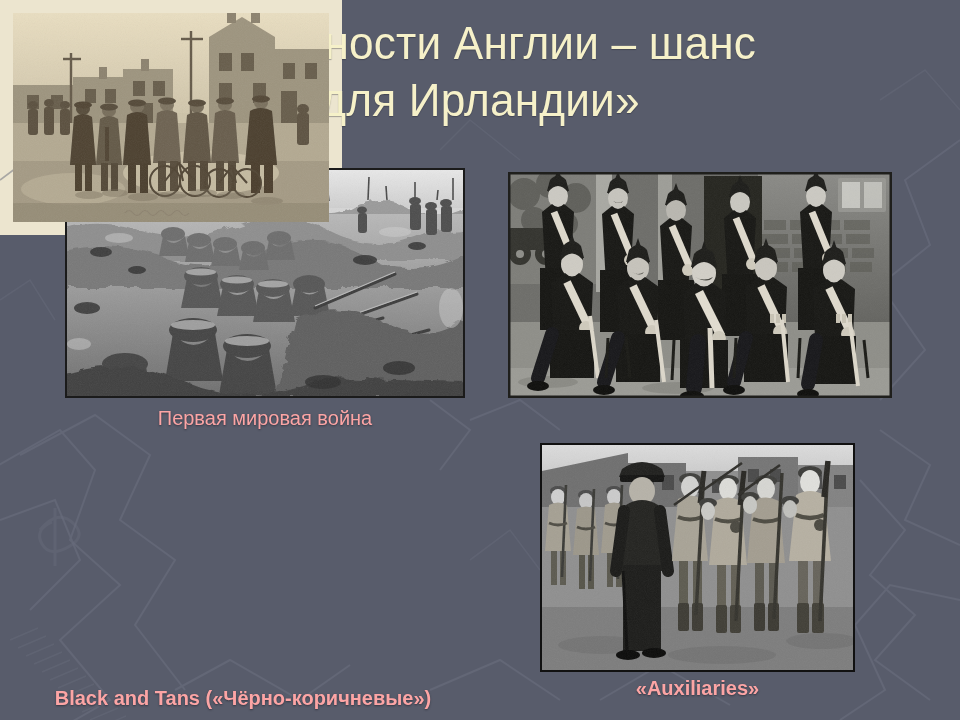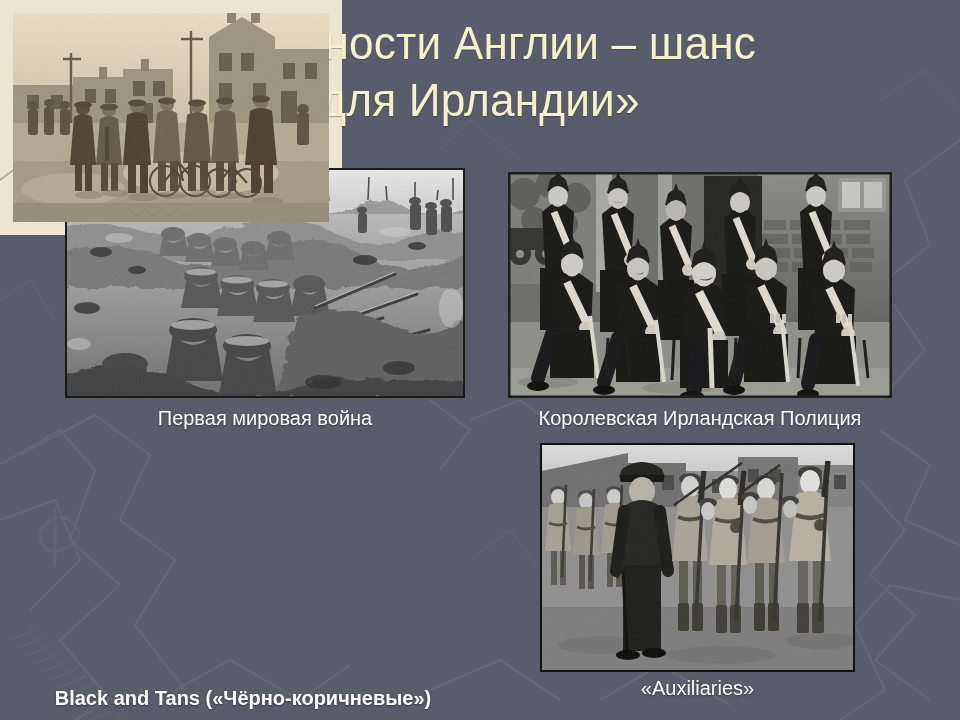--- a/index.html
+++ b/index.html
@@ -37,29 +37,29 @@
 
   #photo-ww1   {left:65px; top:168px; width:400px; height:230px;}
   #photo-ric   {left:508px;top:172px; width:384px; height:226px;}
   #photo-bt    {left:73px; top:437px; width:342px; height:235px;
                 background:#ece5cf;padding:0;overflow:visible;}
   #photo-bt .inner{position:absolute;left:13px;top:13px;width:316px;height:209px;overflow:hidden;background:#3b382f;}
   #photo-aux   {left:540px;top:443px; width:315px; height:229px;border:2px solid #111;box-sizing:border-box;}
 
   
   .cap{
-    position:absolute;color:#ffffff;
+    position:absolute;color:#fca5a5;
     font-size:20px;line-height:24px;font-weight:400;
     text-align:center;white-space:nowrap;
     text-shadow:0 1px 2px rgba(25,25,35,.55);
   }
   #cap-ww1{left:0;   top:406px; width:530px;}
   #cap-ric{left:440px;top:406px; width:520px;}
   #cap-bt {left:0;   top:686px; width:486px;font-weight:bold;}
-  #cap-aux{left:535px;top:676px; width:325px;}
+  #cap-aux{left:535px;top:676px; width:325px;font-weight:bold;}
 </style>
 </head>
 <body>
 
 <div class="slide">
 
   <svg class="bg-deco" viewBox="0 0 960 720" preserveAspectRatio="none" aria-hidden="true">
     <g fill="none" stroke="#6c7080" stroke-width="2" opacity=".55">
       <path d="M-10 470 L60 430 L95 470 L70 540 L120 585 L60 640 L110 700 L40 740"></path>
       <path d="M20 455 L95 415 L150 455 L120 520 L175 560 L135 625 L185 690"></path>
@@ -454,21 +454,20 @@
           <path d="M118 164 L122 206"></path>
         <path d="M166 168 L164 208"></path>
           <path d="M228 166 L226 206"></path>
         <path d="M292 166 L290 206"></path>
           <path d="M356 168 L360 206"></path>
       </g>
       <rect width="384" height="226" filter="url(#ricgrain)" opacity=".25"></rect>
       <rect width="384" height="226" fill="none" stroke="#1f1f1c" stroke-width="5"></rect>
     </svg>
   </div>
-  <div class="cap" id="cap-ric">Королевская Ирландская Полиция</div>
 
   <div id="photo-bt">
     <div class="inner">
       <svg viewBox="0 0 316 209" preserveAspectRatio="none" aria-hidden="true">
         <defs>
           <linearGradient id="btsky" x1="0" y1="0" x2="0" y2="1">
             <stop offset="0" stop-color="#ece7d8"></stop>
               <stop offset="1" stop-color="#d3ccb9"></stop>
           </linearGradient>
           <filter id="btgrain">

